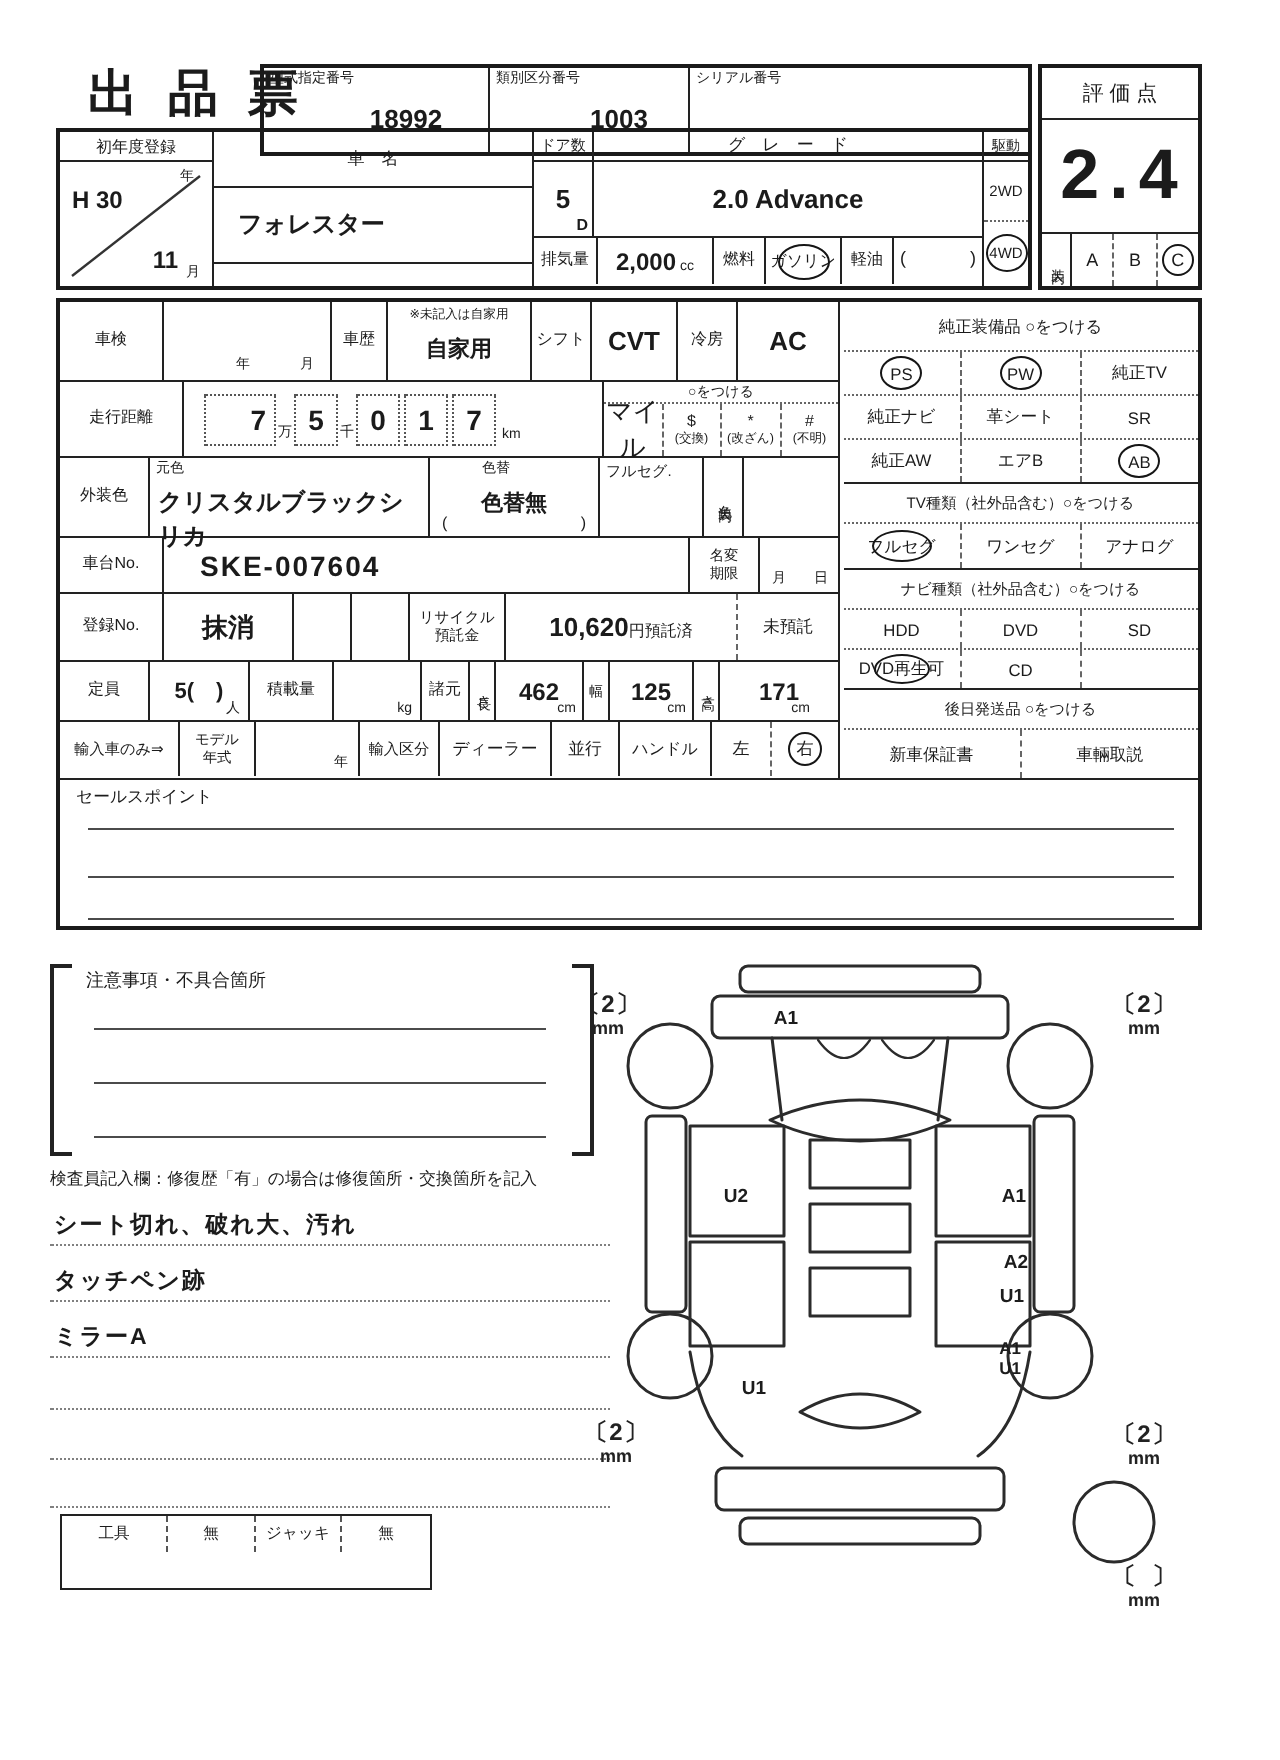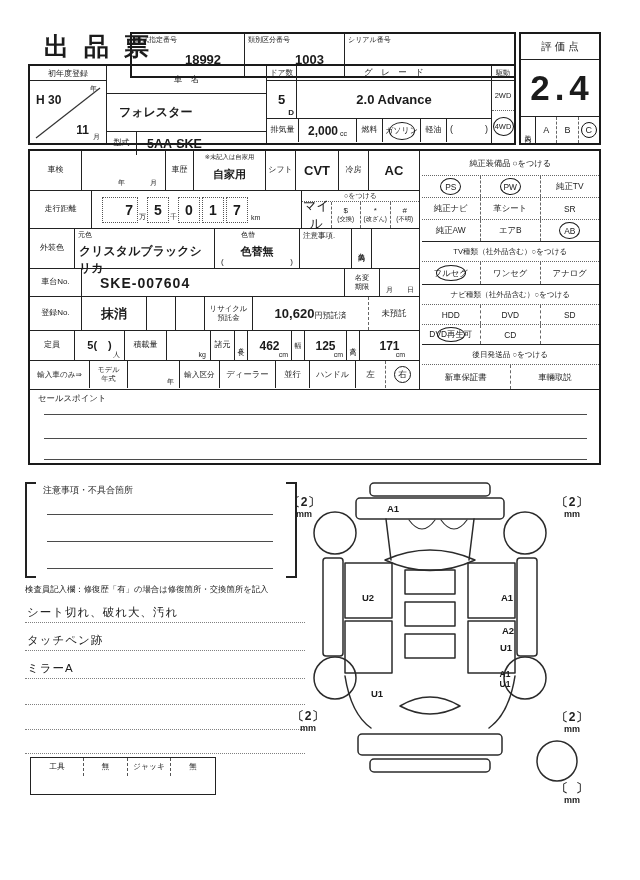--- a/index.html
+++ b/index.html
@@ -18,21 +18,21 @@
 .val{font-weight:bold}
 .cell{position:relative}
 .vtx{writing-mode:vertical-rl;text-orientation:upright;font-size:7px;line-height:1;letter-spacing:-1px}
 .ring{position:absolute;inset:0;margin:auto;border:1.7px solid #161616;border-radius:50%;pointer-events:none}
 .dbx{border:1.5px dotted #555;display:flex;align-items:center;justify-content:center;font-weight:bold;font-size:14px}
 .ghead{display:flex;align-items:center;justify-content:center;font-size:7.6px;border-bottom:1px dotted #666}
 .grow{display:flex;border-bottom:1px dotted #666}
 .gc{position:relative;flex:1;display:flex;align-items:center;justify-content:center;font-size:8.4px}
 .gc+.gc{border-left:1px dashed #666}
 .sline{position:absolute;border-bottom:1.5px solid #4b4b4b}
-.insp-line{height:28px;border-bottom:1.6px dotted #808080;display:flex;align-items:flex-end;padding:0 2px 2px;font-size:11.5px;font-weight:normal;letter-spacing:1px}
+.insp-line{height:28px;border-bottom:1.6px dotted #808080;display:flex;align-items:flex-end;padding:0 2px 2px;font-size:11.5px;font-weight:bold;letter-spacing:1px}
 .mmmark{width:32px;color:#222}
 .mmmark .bk{display:flex;justify-content:space-between;font-size:12px;font-weight:bold;line-height:1}
 .mmmark .mmu{text-align:center;font-size:9px;font-weight:bold;margin-top:1px}
 </style>
 </head>
 <body>
 
 <div class="sheet">
 
   <div class="abs" style="left:44px;top:30px;font-size:25px;font-weight:bold;letter-spacing:4px">出 品 票</div>
@@ -78,24 +78,20 @@
         <span class="abs val" style="left:6px;top:12px;font-size:12px">H 30</span>
         <span class="abs xs" style="right:9px;top:4px">年</span>
         <span class="abs val" style="right:17px;bottom:6px;font-size:12px">11</span>
         <span class="abs xs" style="right:6px;bottom:3px">月</span>
       </div>
     </div>
 
     <div class="abs" style="left:77px;top:0;width:160px;height:77px;border-right:1px solid #222">
       <div class="cc bb" style="height:28px;font-size:8.5px">車　名</div>
       <div class="bb val" style="height:38px;display:flex;align-items:center;padding-left:12px;font-size:12px">フォレスター</div>
-      <div class="flex" style="height:23px">
-        <div class="cc br sl" style="width:30px">型式</div>
-        <div class="val" style="flex:1;display:flex;align-items:center;padding-left:10px;font-size:12.5px">5AA-SKE</div>
-      </div>
     </div>
 
     <div class="abs" style="left:237px;top:0;width:225px;height:77px;border-right:1px solid #222">
       <div class="flex bb" style="height:15px">
         <div class="cc br" style="width:30px;font-size:7.5px">ドア数</div>
         <div class="cc" style="flex:1;font-size:8.5px">グ　レ　ー　ド</div>
       </div>
       <div class="flex bb" style="height:38px">
         <div class="cell cc br" style="width:30px">
           <span class="val" style="font-size:13px">5</span>
@@ -191,21 +187,21 @@
           <span class="abs xs" style="left:3px;top:2px">元色</span>
           <div class="val" style="padding:14px 0 0 4px;font-size:12px">クリスタルブラックシリカ</div>
         </div>
         <div class="cell br" style="width:85px">
           <span class="abs xs" style="left:26px;top:2px">色替</span>
           <div class="cc val" style="height:100%;padding-top:6px;font-size:11px">色替無</div>
           <span class="abs" style="left:6px;bottom:2px;font-size:8px">(</span>
           <span class="abs" style="right:6px;bottom:2px;font-size:8px">)</span>
         </div>
         <div class="cell br" style="width:52px">
-          <span class="abs" style="left:3px;top:2px;font-size:7.5px">注意事項.</span>
+          <span class="abs" style="left:3px;top:2px;font-size:7.5px">フルセグ.</span>
         </div>
         <div class="cc br" style="width:20px">
             <span class="vtx">内装色</span>
           </div>
         <div style="flex:1"></div>
       </div>
 
       <div class="flex bb" style="height:28px">
         <div class="cc br sl" style="width:52px">車台No.</div>
         <div class="br val" style="width:263px;display:flex;align-items:center;padding-left:18px;font-size:14px;letter-spacing:1px">SKE-007604</div>

